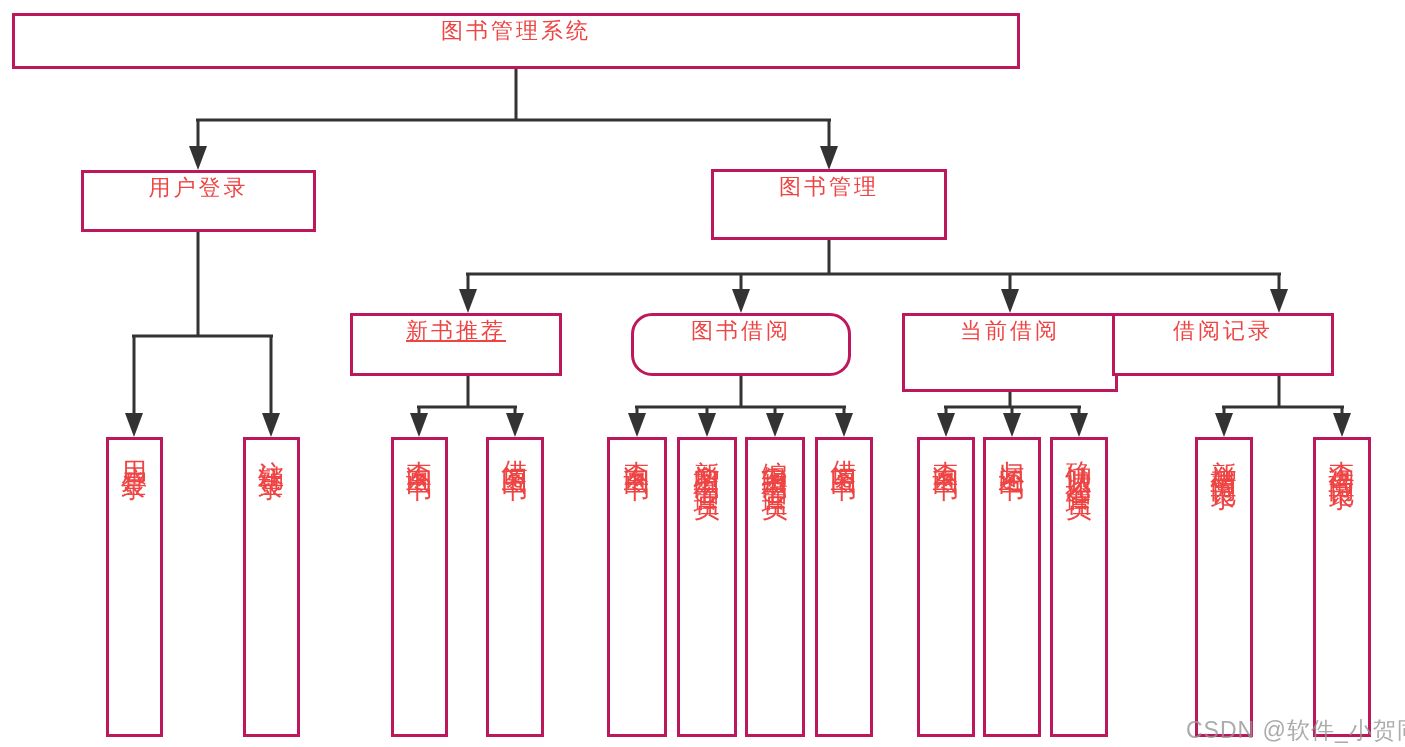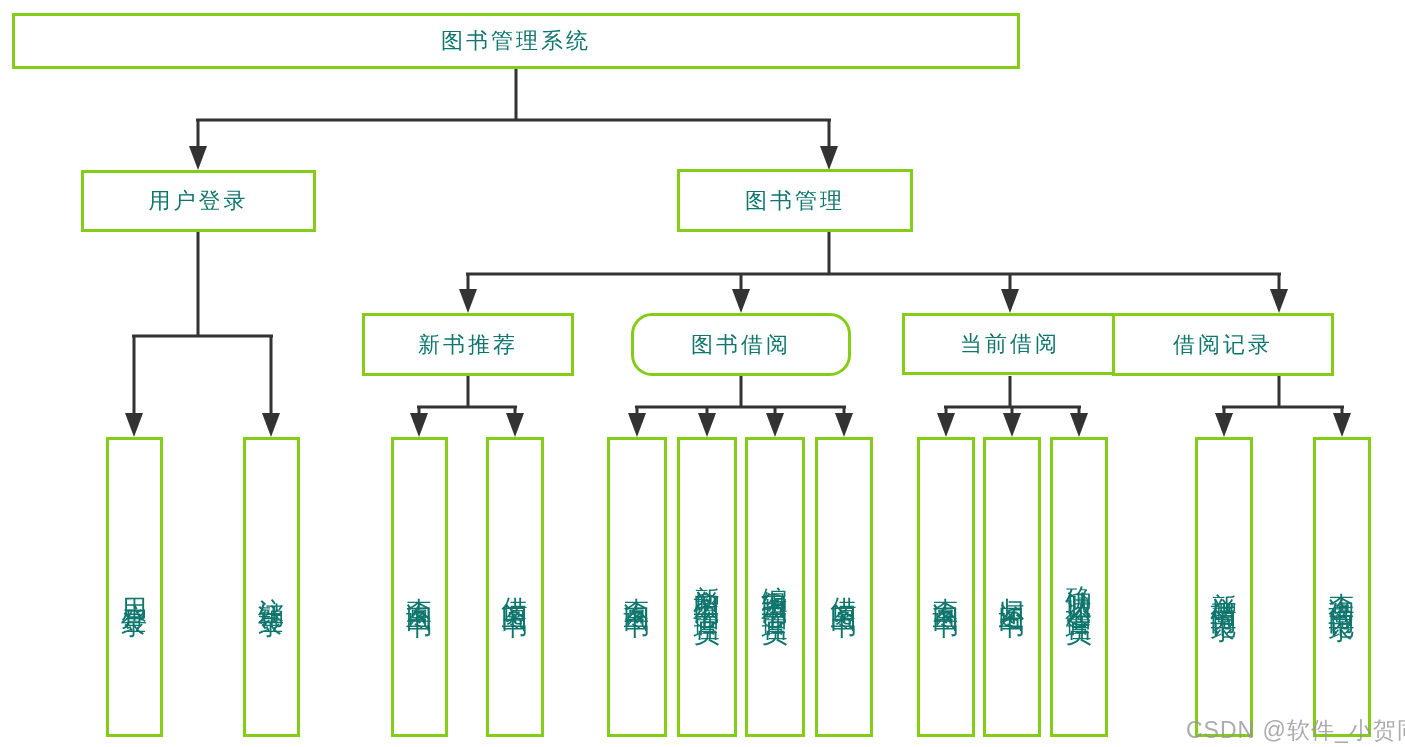--- a/index.html
+++ b/index.html
@@ -5,23 +5,23 @@
   html,body { margin:0; padding:0; background:#ffffff; }
   .canvas {
     position:relative; width:1405px; height:747px; background:#ffffff;
     font-family:"Liberation Sans","DejaVu Sans",sans-serif; overflow:hidden;
   }
   .connectors { position:absolute; left:0; top:0; width:1405px; height:747px; }
   .connectors .lines { stroke:#333333; stroke-width:3; fill:none; }
   .connectors .heads polygon { fill:#333333; stroke:none; }
   .node {
     position:absolute; box-sizing:border-box;
-    border:3px solid #84cc16; background:#ffffff;
-    display:flex; align-items:center; justify-content:center;
-    color:#0f766e; font-size:22px; letter-spacing:3px; white-space:nowrap;
+    border:3px solid #be185d; background:#ffffff;
+    display:flex; align-items:flex-start; justify-content:center;
+    color:#ef4444; font-size:22px; letter-spacing:3px; white-space:nowrap;
     z-index:2;
   }
   .node .label { display:block; }
   .node.leaf .label {
     writing-mode:vertical-rl; text-orientation:mixed;
     font-size:26px; letter-spacing:5px; line-height:1;
   }
   .watermark {
     position:absolute; left:1186px; top:715px; z-index:5;
     font-size:23px; letter-spacing:1px; white-space:nowrap;
@@ -65,31 +65,31 @@
     </g>
   </svg>
 
   <div class="node" style="left:12px;top:13px;width:1008px;height:56px;">
     <span class="label">图书管理系统</span>
   </div>
 
   <div class="node" style="left:81px;top:170px;width:235px;height:62px;">
     <span class="label">用户登录</span>
   </div>
-  <div class="node" style="left:677px;top:169px;width:236px;height:63px;">
+  <div class="node" style="left:711px;top:169px;width:236px;height:71px;">
     <span class="label">图书管理</span>
   </div>
 
-  <div class="node" style="left:362px;top:313px;width:212px;height:63px;">
+  <div class="node" style="left:350px;top:313px;width:212px;height:63px;text-decoration:underline;">
     <span class="label">新书推荐</span>
   </div>
   <div class="node" style="left:631px;top:313px;width:220px;height:63px;border-radius:21px;">
     <span class="label">图书借阅</span>
   </div>
-  <div class="node" style="left:902px;top:313px;width:216px;height:62px;">
+  <div class="node" style="left:902px;top:313px;width:216px;height:79px;">
     <span class="label">当前借阅</span>
   </div>
   <div class="node" style="left:1112px;top:313px;width:222px;height:63px;">
     <span class="label">借阅记录</span>
   </div>
 
   <div class="node leaf" style="left:106px;top:437px;width:57px;height:300px;">
     <span class="label">用户登录</span>
   </div>
   <div class="node leaf" style="left:243px;top:437px;width:57px;height:300px;">

